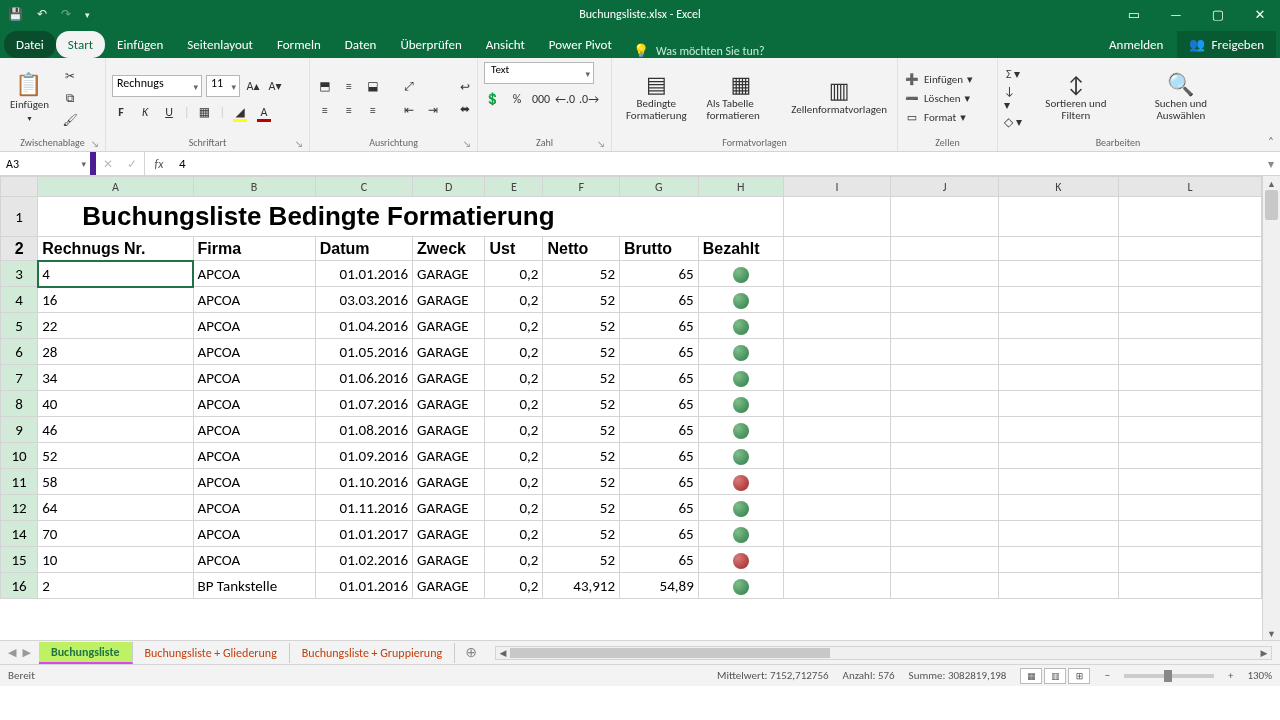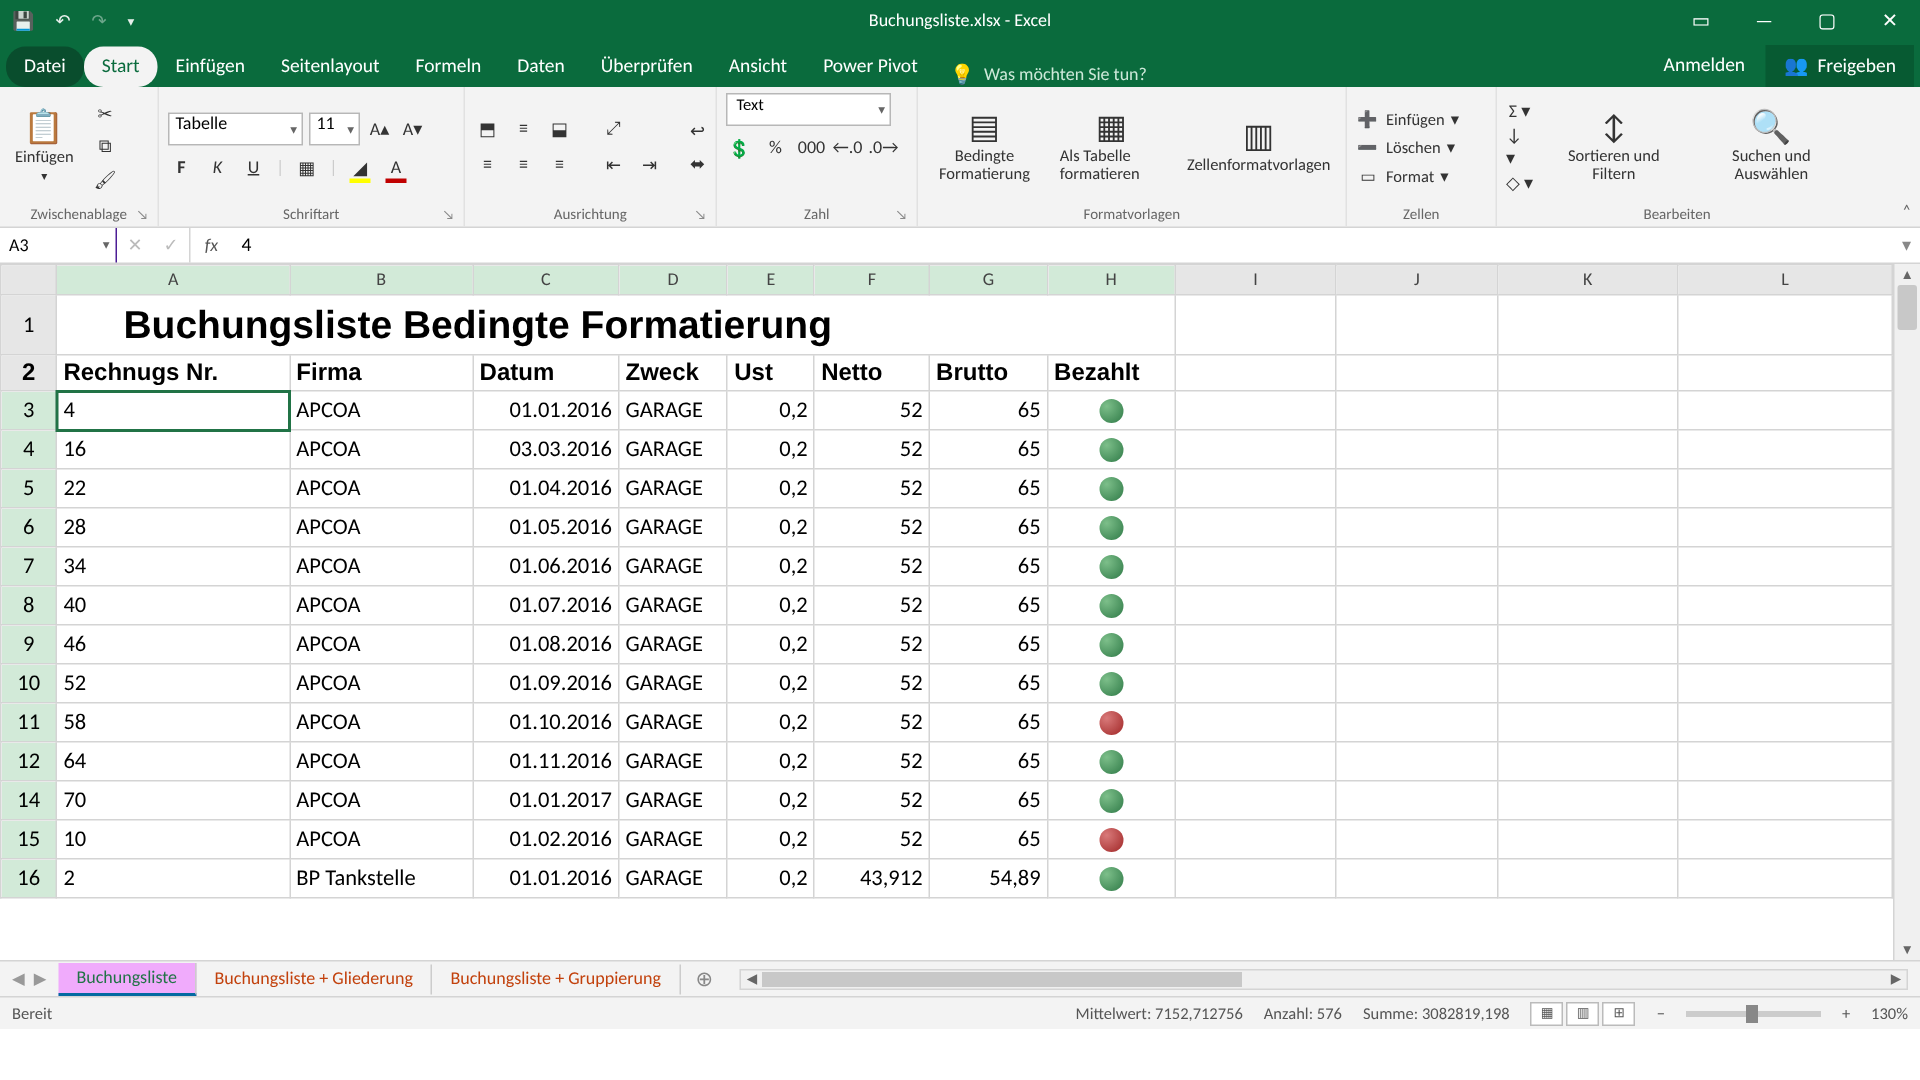--- a/index.html
+++ b/index.html
@@ -50,21 +50,21 @@
   .color-strip { width: 14px; height: 3px; display: block; }
 
   .align-grid { display: flex; flex-direction: column; gap: 6px; }
 
   .num-fmt { height: 22px; border: 1px solid #b7b7b7; background: #fff; width: 110px; font-size: 11px; padding: 0 18px 0 6px; position: relative; margin-bottom: 6px; }
 
   .ribbon-collapse { position: absolute; right: 6px; bottom: 4px; font-size: 11px; color: #666; cursor: pointer; }
 
   
   .fx-row { height: 24px; border-bottom: 1px solid #d4d4d4; display: flex; align-items: stretch; background: #fff; }
-  .name-box { width: 78px; border-right: 1px solid #4c1d95; display: flex; align-items: center; padding: 0 6px; position: relative; font-size: 12px; }
+  .name-box { width: 96px; border-right: 6px solid #4c1d95; display: flex; align-items: center; padding: 0 6px; position: relative; font-size: 12px; }
   .name-box .caret2 { position: absolute; right: 4px; font-size: 9px; color: #666; }
   .fx-btns { display: flex; align-items: center; border-right: 1px solid #d4d4d4; }
   .fx-btns span { width: 24px; text-align: center; color: #888; font-size: 12px; }
   .fx-label { width: 28px; display: flex; align-items: center; justify-content: center; font-style: italic; font-size: 12px; color: #555; }
   .formula { flex: 1; display: flex; align-items: center; padding: 0 6px; font-size: 13px; }
   .fx-expand { width: 18px; display: flex; align-items: center; justify-content: center; color: #888; }
 
   
   .sheet-wrap { position: relative; height: 464px; display: flex; }
   .sheet { flex: 1; overflow: hidden; position: relative; }
@@ -91,21 +91,21 @@
   .ind-red { background: radial-gradient(circle at 30% 30%, #d97a7a, #a02626); }
   td.ind-cell { text-align: center; }
 
   .sel-outline { outline: 2px solid #217346; outline-offset: -1px; }
   .dashed-right { border-right: 1px dashed #888 !important; }
 
   
   .tabs-bottom { height: 24px; background: #f3f3f3; border-top: 1px solid #d4d4d4; display: flex; align-items: center; }
   .tabnav { display: flex; gap: 6px; padding: 0 8px; color: #999; font-size: 11px; }
   .sheet-tab { padding: 3px 12px; font-size: 12px; border-right: 1px solid #ccc; cursor: pointer; color: #c2410c; }
-  .sheet-tab.active { background: #f0abfc; border-bottom: 2px solid #0369a1; font-weight: normal; color: #217346; }
+  .sheet-tab.active { background: #bef264; border-bottom: 2px solid #d946ef; font-weight: bold; color: #217346; }
   .new-sheet { padding: 0 10px; color: #888; font-size: 14px; }
   .hscroll { flex: 1; margin: 0 8px; height: 14px; background: #f0f0f0; border: 1px solid #d4d4d4; position: relative; }
   .hscroll .lthumb { position: absolute; left: 14px; width: 320px; top: 1px; bottom: 1px; background: #c8c8c8; }
   .hscroll .harrow { position: absolute; top: 0; bottom: 0; width: 14px; display: flex; align-items: center; justify-content: center; font-size: 9px; color: #666; }
   .hscroll .harrow.l { left: 0; }
   .hscroll .harrow.r { right: 0; }
 
   
   .status { height: 22px; background: #f3f3f3; border-top: 1px solid #d4d4d4; display: flex; align-items: center; font-size: 11px; color: #555; padding: 0 8px; gap: 18px; }
   .status .right { margin-left: auto; display: flex; align-items: center; gap: 14px; }
@@ -175,21 +175,21 @@
         <span class="mini">⧉</span>
         <span class="mini">🖌</span>
       </div>
     </div>
     <div class="group-label"><span>Zwischenablage</span><span class="dlg">↘</span></div>
   </div>
 
   <div class="ribbon-group" style="width:204px">
     <div style="flex:1;display:flex;flex-direction:column;justify-content:center">
       <div class="font-row">
-        <div class="font-select font-name"><span>Tabelle</span><span class="caret">▾</span></div>
+        <div class="font-select font-name"><span>Rechnugs</span><span class="caret">▾</span></div>
         <div class="font-select font-size"><span>11</span><span class="caret">▾</span></div>
         <span class="mini">A▴</span>
         <span class="mini">A▾</span>
       </div>
       <div class="btn-row">
         <span class="mini bold">F</span>
         <span class="mini italic">K</span>
         <span class="mini underline">U</span>
         <span style="color:#ccc">|</span>
         <span class="mini">▦</span>

